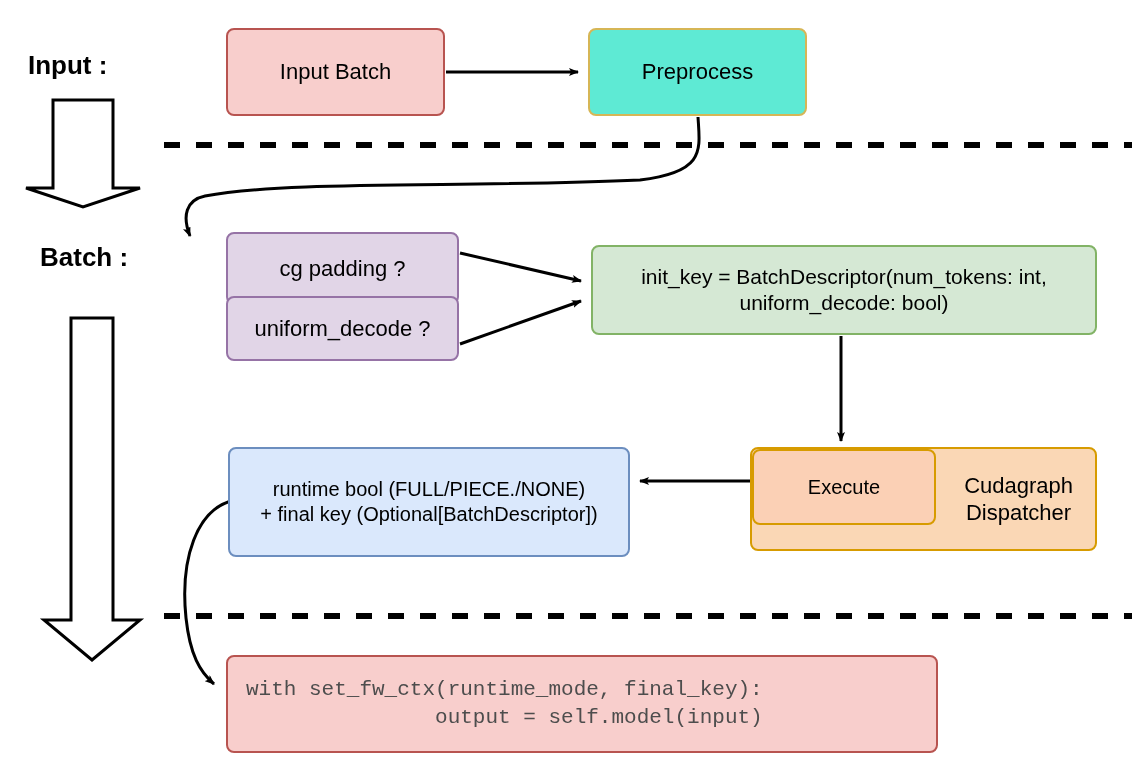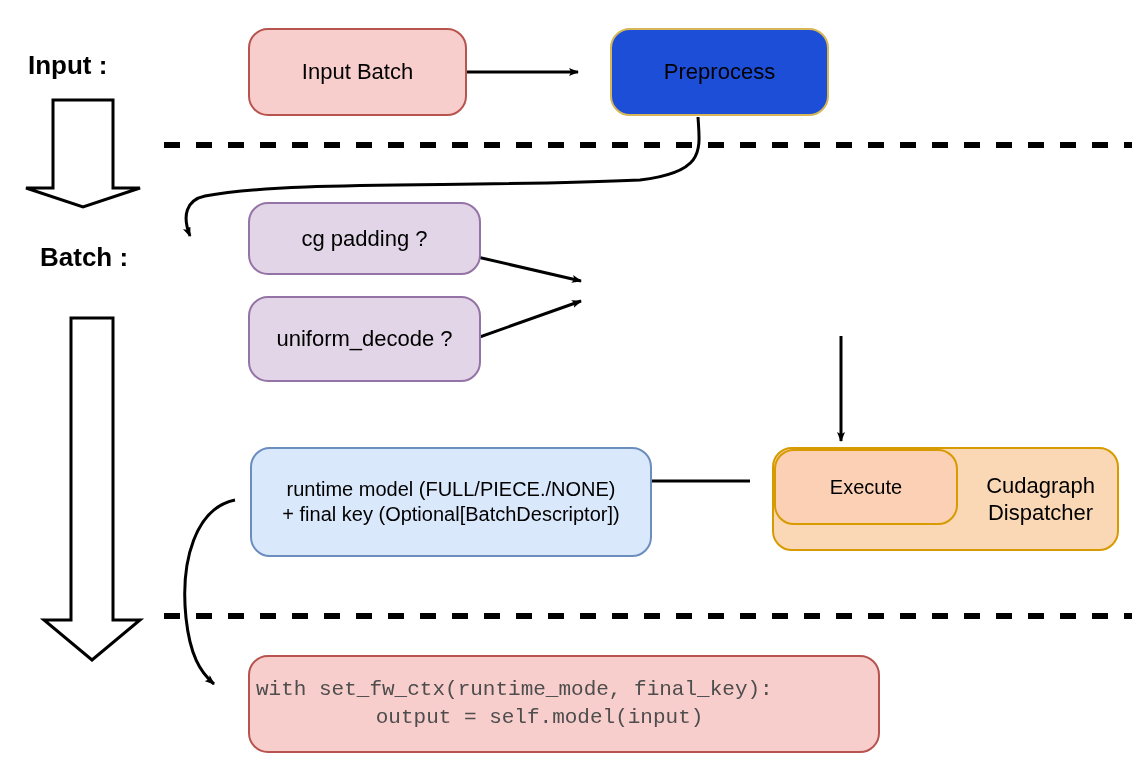--- a/index.html
+++ b/index.html
@@ -33,45 +33,44 @@
     letter-spacing: 0px;
     margin-top: 10px;
   }
   .node {
     position: absolute;
     box-sizing: border-box;
     display: flex;
     align-items: center;
     justify-content: center;
     text-align: center;
-    border-radius: 20px;
+    border-radius: 8px;
     border-width: 2px;
     border-style: solid;
     font-family: "Liberation Sans", sans-serif;
     color: #000000;
     line-height: 1.25;
-    margin-left: 22px;
   }
   .node-input-batch {
     left: 226px; top: 28px; width: 219px; height: 88px;
     background: #f8cecc; border-color: #b85450;
     font-size: 22px;
   }
   .node-preprocess {
     left: 588px; top: 28px; width: 219px; height: 88px;
-    background: #1d4ed8; border-color: #d6b656;
+    background: #5eead4; border-color: #d6b656;
     font-size: 22px;
   }
   .node-cg-padding {
-    left: 226px; top: 202px; width: 233px; height: 73px;
+    left: 226px; top: 232px; width: 233px; height: 73px;
     background: #e1d5e7; border-color: #9673a6;
     font-size: 22px;
   }
   .node-uniform-decode {
-    left: 226px; top: 296px; width: 233px; height: 86px;
+    left: 226px; top: 296px; width: 233px; height: 65px;
     background: #e1d5e7; border-color: #9673a6;
     font-size: 22px;
   }
   .node-init-key {
     left: 591px; top: 245px; width: 506px; height: 90px;
     background: #d5e8d4; border-color: #82b366;
     font-size: 21px;
     padding: 0 8px;
   }
   .node-runtime-mode {
@@ -87,28 +86,28 @@
     align-items: center;
     padding-right: 22px;
   }
   .node-dispatch {
     left: 752px; top: 449px; width: 184px; height: 76px;
     background: #fbd0b5; border-color: #d79b00;
     font-size: 20px;
     z-index: 3;
   }
   .node-code {
-    left: 226px; top: 655px; width: 632px; height: 98px;
+    left: 226px; top: 655px; width: 712px; height: 98px;
     background: #f8cecc; border-color: #b85450;
     font-family: "Liberation Mono", "DejaVu Sans Mono", monospace;
     font-size: 21px;
     justify-content: flex-start;
     align-items: center;
-    text-align: center;
-    padding-left: 6px;
+    text-align: right;
+    padding-left: 18px;
     white-space: pre;
     line-height: 1.35;
     color: #4d4d4d;
   }
   .node-label-multiline {
     white-space: pre-line;
   }
 </style>
 </head>
 <body>
@@ -155,22 +154,24 @@
   </svg>
 
   <div class="node node-input-batch">Input Batch</div>
 
   <div class="node node-preprocess">Preprocess</div>
 
   <div class="node node-cg-padding">cg padding ?</div>
 
   <div class="node node-uniform-decode">uniform_decode ?</div>
 
+  <div class="node node-init-key node-label-multiline">init_key = BatchDescriptor(num_tokens: int,
+uniform_decode: bool)</div>
 
-  <div class="node node-runtime-mode node-label-multiline">runtime model (FULL/PIECE./NONE)
+  <div class="node node-runtime-mode node-label-multiline">runtime bool (FULL/PIECE./NONE)
 + final key (Optional[BatchDescriptor])</div>
 
   <div class="node node-cudagraph-dispatcher node-label-multiline">Cudagraph
 Dispatcher</div>
 
   <div class="node node-dispatch">Execute</div>
 
   <div class="node node-code">with set_fw_ctx(runtime_mode, final_key):
     output = self.model(input)</div>
 

